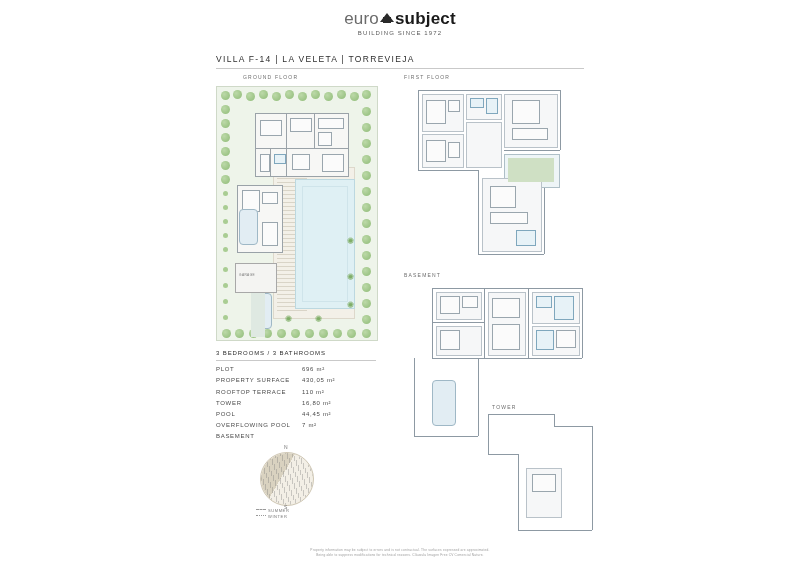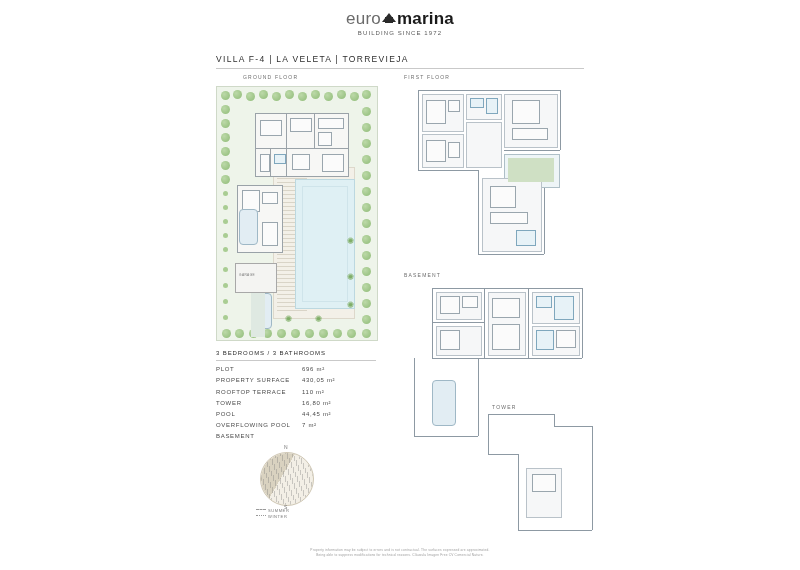--- a/index.html
+++ b/index.html
@@ -91,27 +91,27 @@
   .footer{position:absolute;left:0;top:548px;width:800px;text-align:center;
     font-size:3.2px;line-height:5px;color:#9b9b9b;letter-spacing:.2px;}
 </style>
 </head>
 <body>
 
 <div class="sheet">
 
   <div class="logo-wrap">
     <div class="logo-main">
-      <span class="euro">euro</span><span class="logo-roof"></span><span class="marina">marina</span>
+      <span class="euro">euro</span><span class="logo-roof"></span><span class="marina">subject</span>
     </div>
     <div class="logo-sub">BUILDING SINCE 1972</div>
   </div>
 
   <div class="title-row">
-    <div class="title-text">VILLA F-4 | LA VELETA | TORREVIEJA</div>
+    <div class="title-text">VILLA F-14 | LA VELETA | TORREVIEJA</div>
   </div>
   <div class="rule"></div>
 
   <div class="cap" id="cap-ground">GROUND FLOOR</div>
   <div class="cap" id="cap-first">FIRST FLOOR</div>
   <div class="cap" id="cap-basement">BASEMENT</div>
   <div class="cap" id="cap-tower">TOWER</div>
 
   <div class="ground">
 

